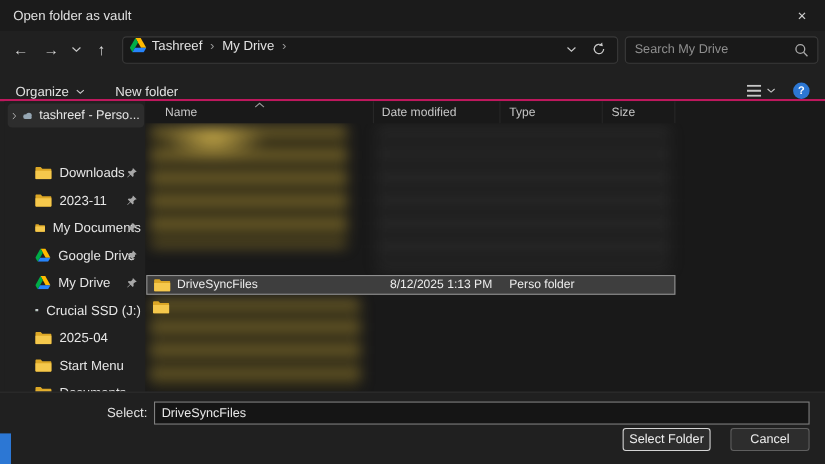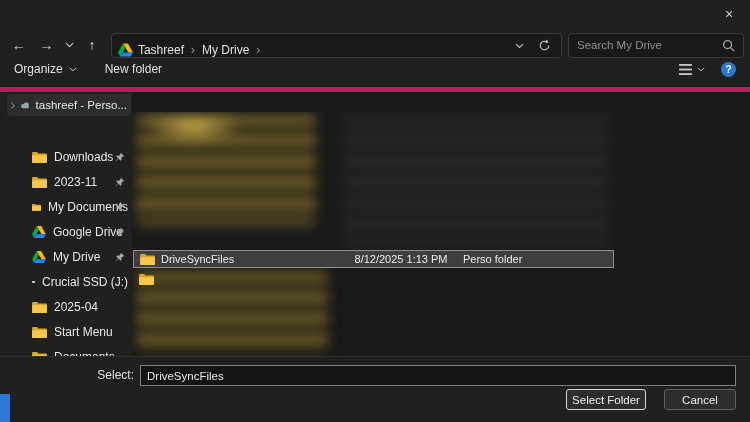--- a/index.html
+++ b/index.html
@@ -14,35 +14,35 @@
     background:#1b1b1b; display:flex; align-items:center; padding-left:12px; font-size:12px; color:#e0e0e0; }
   .close-btn { position:absolute; right:0; top:0; width:42px; height:28px;
     display:flex; align-items:center; justify-content:center; font-size:14px; color:#cfcfcf; cursor:default; background:transparent; border:0; }
   
   .navbar { position:absolute; top:28px; left:0; right:0; height:34px;
     display:flex; align-items:center; padding:0 6px; gap:2px; }
   .nav-btn { width:26px; height:26px; display:flex; align-items:center; justify-content:center;
     font-size:14px; color:#dcdcdc; background:transparent; border:0; border-radius:4px; }
   .nav-btn.narrow { width:16px; }
   .address-bar { width:456px; height:25px; margin-left:4px; background:#191919;
-    border:1px solid #3a3a3a; border-radius:4px; display:flex; align-items:flex-end;
+    border:1px solid #3a3a3a; border-radius:4px; display:flex; align-items:flex-start;
     padding:0 6px; gap:5px; font-size:12px; }
   .crumb { color:#e2e2e2; white-space:nowrap; }
   .crumb-sep { color:#9a9a9a; padding:0 2px; }
   .addr-spacer { flex:1; }
   .addr-icon-btn { width:20px; height:22px; display:flex; align-items:center; justify-content:center; background:transparent; border:0; }
   .search-box { width:176px; height:25px; margin-left:4px; background:#191919;
     border:1px solid #3a3a3a; border-radius:4px; display:flex; align-items:center; padding:0 8px; gap:6px; }
   .search-box input { flex:1; min-width:0; background:transparent; border:0; outline:none;
     color:#ddd; font-size:11.5px; font-family:inherit; }
   .search-box input::placeholder { color:#8f8f8f; }
   
   .toolbar { position:absolute; top:62px; left:0; right:0; height:30px;
-    display:flex; align-items:flex-start; padding:0 14px; font-size:12px; color:#e0e0e0;
-    border-bottom:5px solid #be185d; }
+    display:flex; align-items:flex-end; padding:0 14px; font-size:12px; color:#e0e0e0;
+    border-bottom:2px solid #be185d; }
   .tb-btn { display:flex; align-items:center; gap:6px; margin-right:28px; background:transparent; border:0; color:#e0e0e0; font-size:12px; font-family:inherit; }
   .tb-right { margin-left:auto; display:flex; align-items:center; gap:16px; }
   .view-btn { display:flex; align-items:center; gap:5px; background:transparent; border:0; }
   .help-btn { width:15px; height:15px; border-radius:50%; background:#2c77d4; color:#fff;
     display:flex; align-items:center; justify-content:center; font-size:10px; font-weight:bold; border:0; }
   
   .bodyarea { position:absolute; top:92px; left:0; right:0; height:264px; }
   .sidebar { position:absolute; left:4px; top:0; width:131px; height:100%;
     overflow:hidden; border-right:1px solid #2e2e2e; background:#202020; }
   .side-root { margin:2px 3px 0 3px; height:22px; display:flex; align-items:center; gap:5px;
@@ -91,20 +91,23 @@
   .btn-select { left:566px; width:80px; border:1px solid #d4d4d4; }
   .btn-cancel { left:664px; width:72px; border:1px solid #5f5f5f; }
   .blue-strip { position:absolute; left:0; top:394px; width:10px; height:28px; background:#2c77d4; }
   svg { display:block; }
 </style>
 </head>
 <body>
 
 <div id="app">
 
+  <div class="titlebar">
+    <span>Open folder as vault</span>
+  </div>
   <button class="close-btn">
     <span>×</span>
   </button>
 
   <div class="navbar">
     <button class="nav-btn">
       <span>←</span>
     </button>
     <button class="nav-btn">
       <span>→</span>
@@ -282,20 +285,38 @@
               <path d="M0 2.2C0 1.5.5 1 1.2 1h4.1l1.6 1.6h7.9c.7 0 1.2.5 1.2 1.2V11.8c0 .7-.5 1.2-1.2 1.2H1.2C.5 13 0 12.5 0 11.8z" fill="#dca726"></path>
               <path d="M0 4.6h16v7.2c0 .7-.5 1.2-1.2 1.2H1.2C.5 13 0 12.5 0 11.8z" fill="#f5c84c"></path>
             </svg>
           <span>Documents</span>
         </div>
 
       </div>
     </div>
 
     <div class="filelist">
+      <div class="list-header">
+        <div class="col col-name">
+          <span>Name</span>
+          <svg class="sort-caret" viewBox="0 0 10 5" width="10" height="5">
+              <path d="M1 4.4L5 .9l4 3.5" fill="none" stroke="#9a9a9a" stroke-width="1"></path>
+            </svg>
+        </div>
+        <div class="col col-date">
+          <span>Date modified</span>
+        </div>
+        <div class="col col-type">
+          <span>Type</span>
+        </div>
+        <div class="col col-size">
+          <span>Size</span>
+        </div>
+        <div class="col col-fill"></div>
+      </div>
 
       <div class="rows">
         <div class="blob blob-y1"></div>
         <div class="blob blob-d1"></div>
         <div class="blob blob-y2"></div>
         <svg class="crisp-folder" viewBox="0 0 16 13" width="15" height="12">
             <path d="M0 2.2C0 1.5.5 1 1.2 1h4.1l1.6 1.6h7.9c.7 0 1.2.5 1.2 1.2V11.8c0 .7-.5 1.2-1.2 1.2H1.2C.5 13 0 12.5 0 11.8z" fill="#dca726"></path>
             <path d="M0 4.6h16v7.2c0 .7-.5 1.2-1.2 1.2H1.2C.5 13 0 12.5 0 11.8z" fill="#f5c84c"></path>
           </svg>
 

